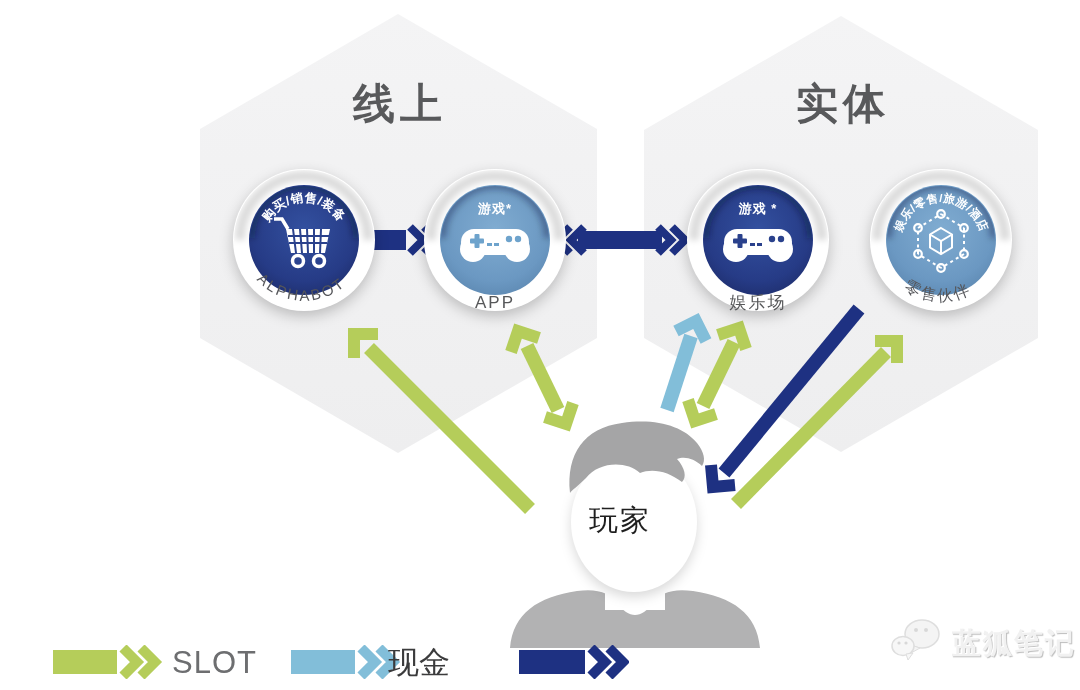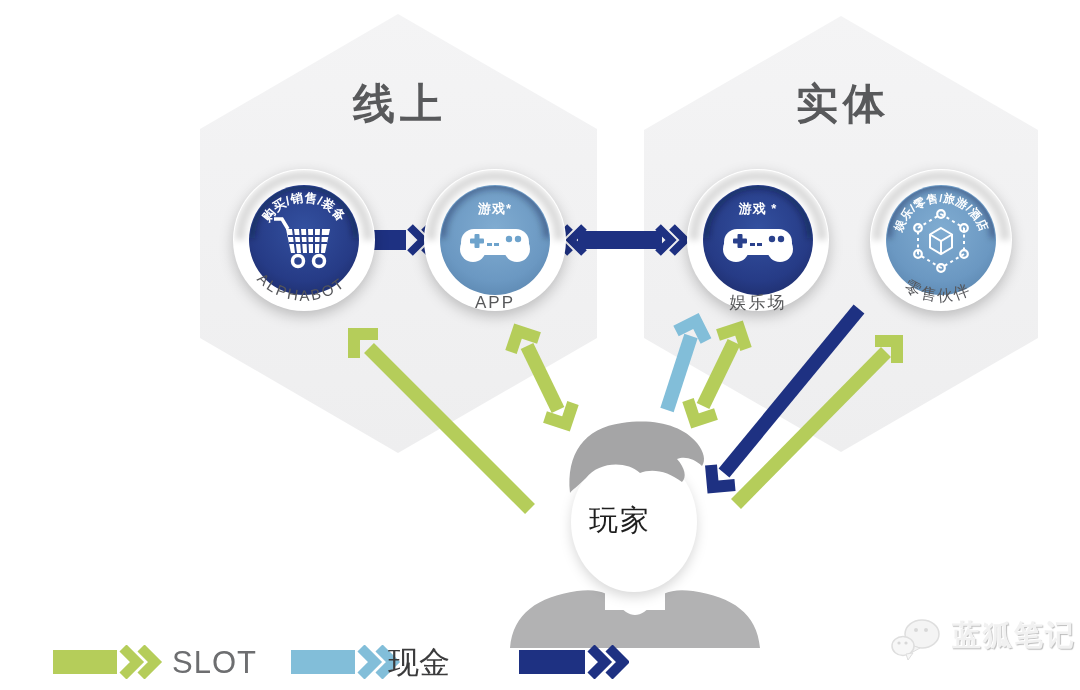--- a/index.html
+++ b/index.html
@@ -16,21 +16,21 @@
   .arcBottom{fill:#55565a;font-size:15px;letter-spacing:2.5px;}
   .arcBottomCjk{fill:#55565a;font-size:16px;letter-spacing:2px;}
   .bottomStraight{fill:#57585a;font-size:17px;letter-spacing:2px;text-anchor:middle;}
   .headSvg{position:absolute;left:480px;top:398px;z-index:4;}
   .legend{position:absolute;left:0;top:641px;width:1080px;height:46px;z-index:5;}
   .legend .arr{position:absolute;top:4px;}
   .legend .lab{position:absolute;top:0;height:44px;line-height:44px;font-size:31px;}
   .legend .lab.en{color:#6d6e70;letter-spacing:1px;}
   .legend .lab.cjk{color:#3b3b3c;}
   .regionLabel{font-size:42px;font-weight:600;fill:#58595b;letter-spacing:5px;text-anchor:middle;}
-  .watermark{position:absolute;left:890px;top:616px;z-index:5;display:flex;align-items:flex-start;gap:6px;}
+  .watermark{position:absolute;left:890px;top:616px;z-index:5;display:flex;align-items:flex-end;gap:6px;}
   .watermark .wm-text{
     font-size:29px;font-weight:bold;color:#f1f1f1;letter-spacing:2px;
     text-shadow:-1px -1px 0 #ffffff, 1px 1px 1px #bdbdbd;
   }
 </style>
 </head>
 <body>
 
 <svg width="0" height="0" style="position:absolute">
   <defs>

